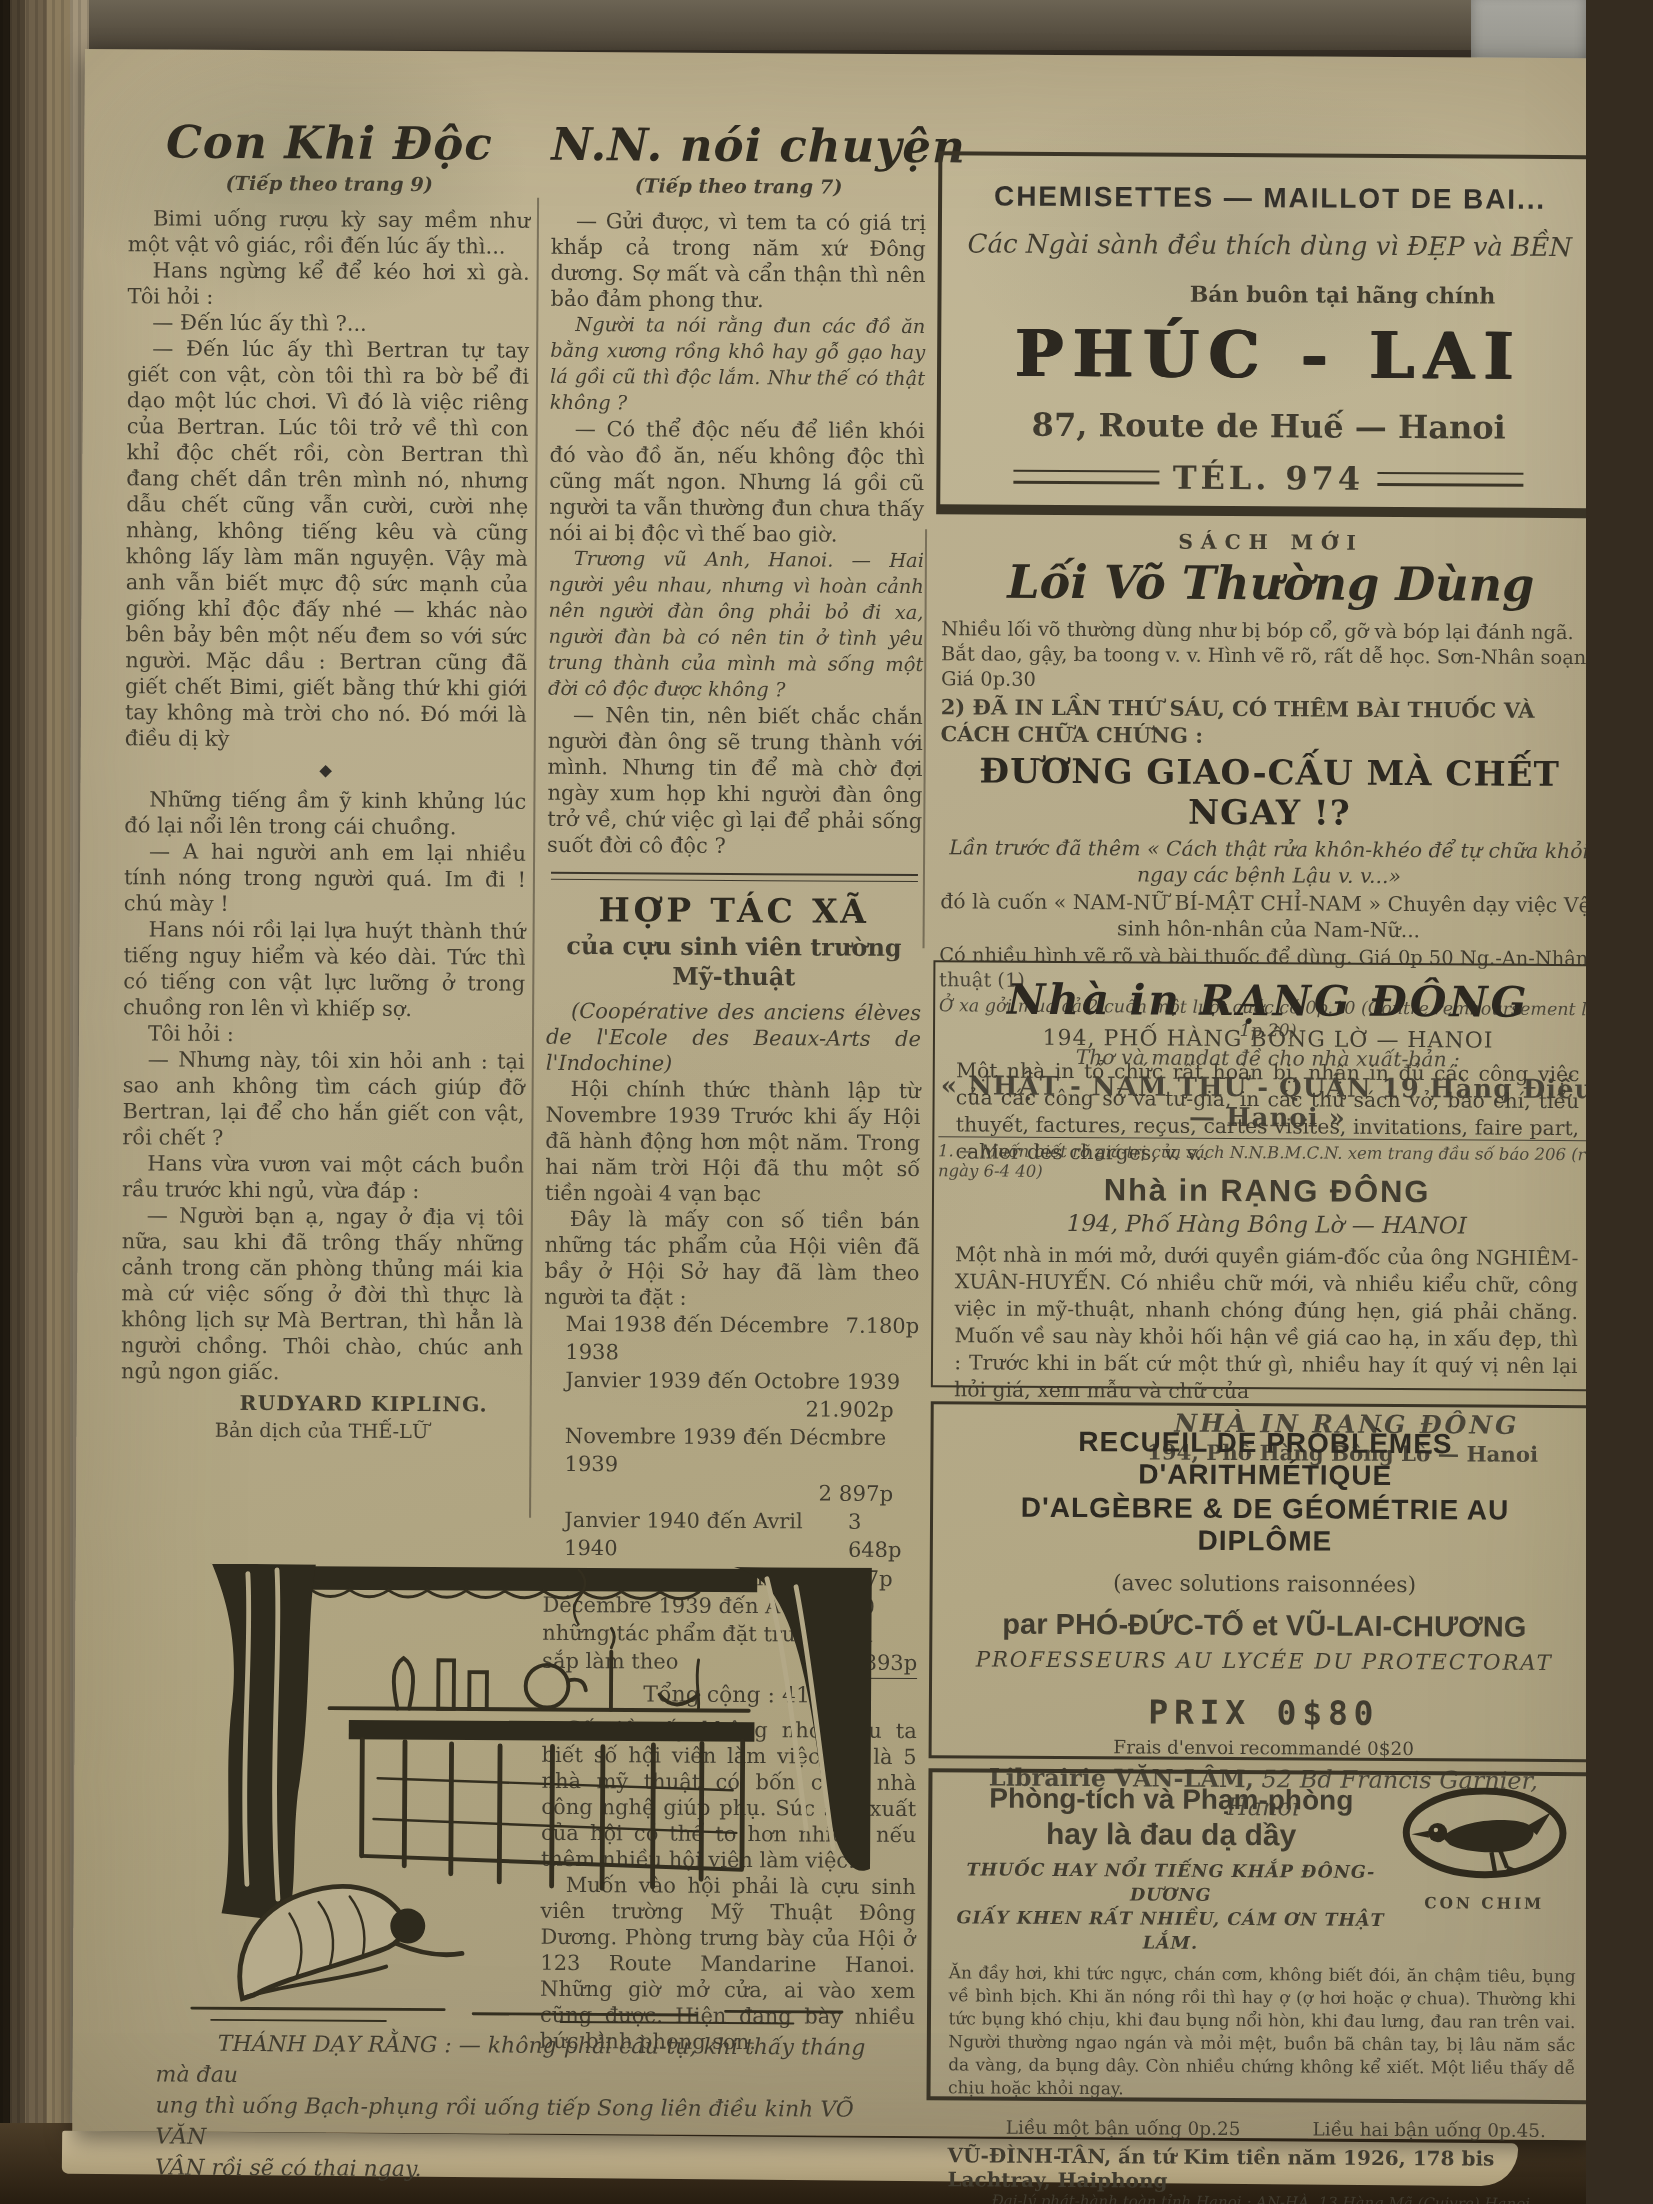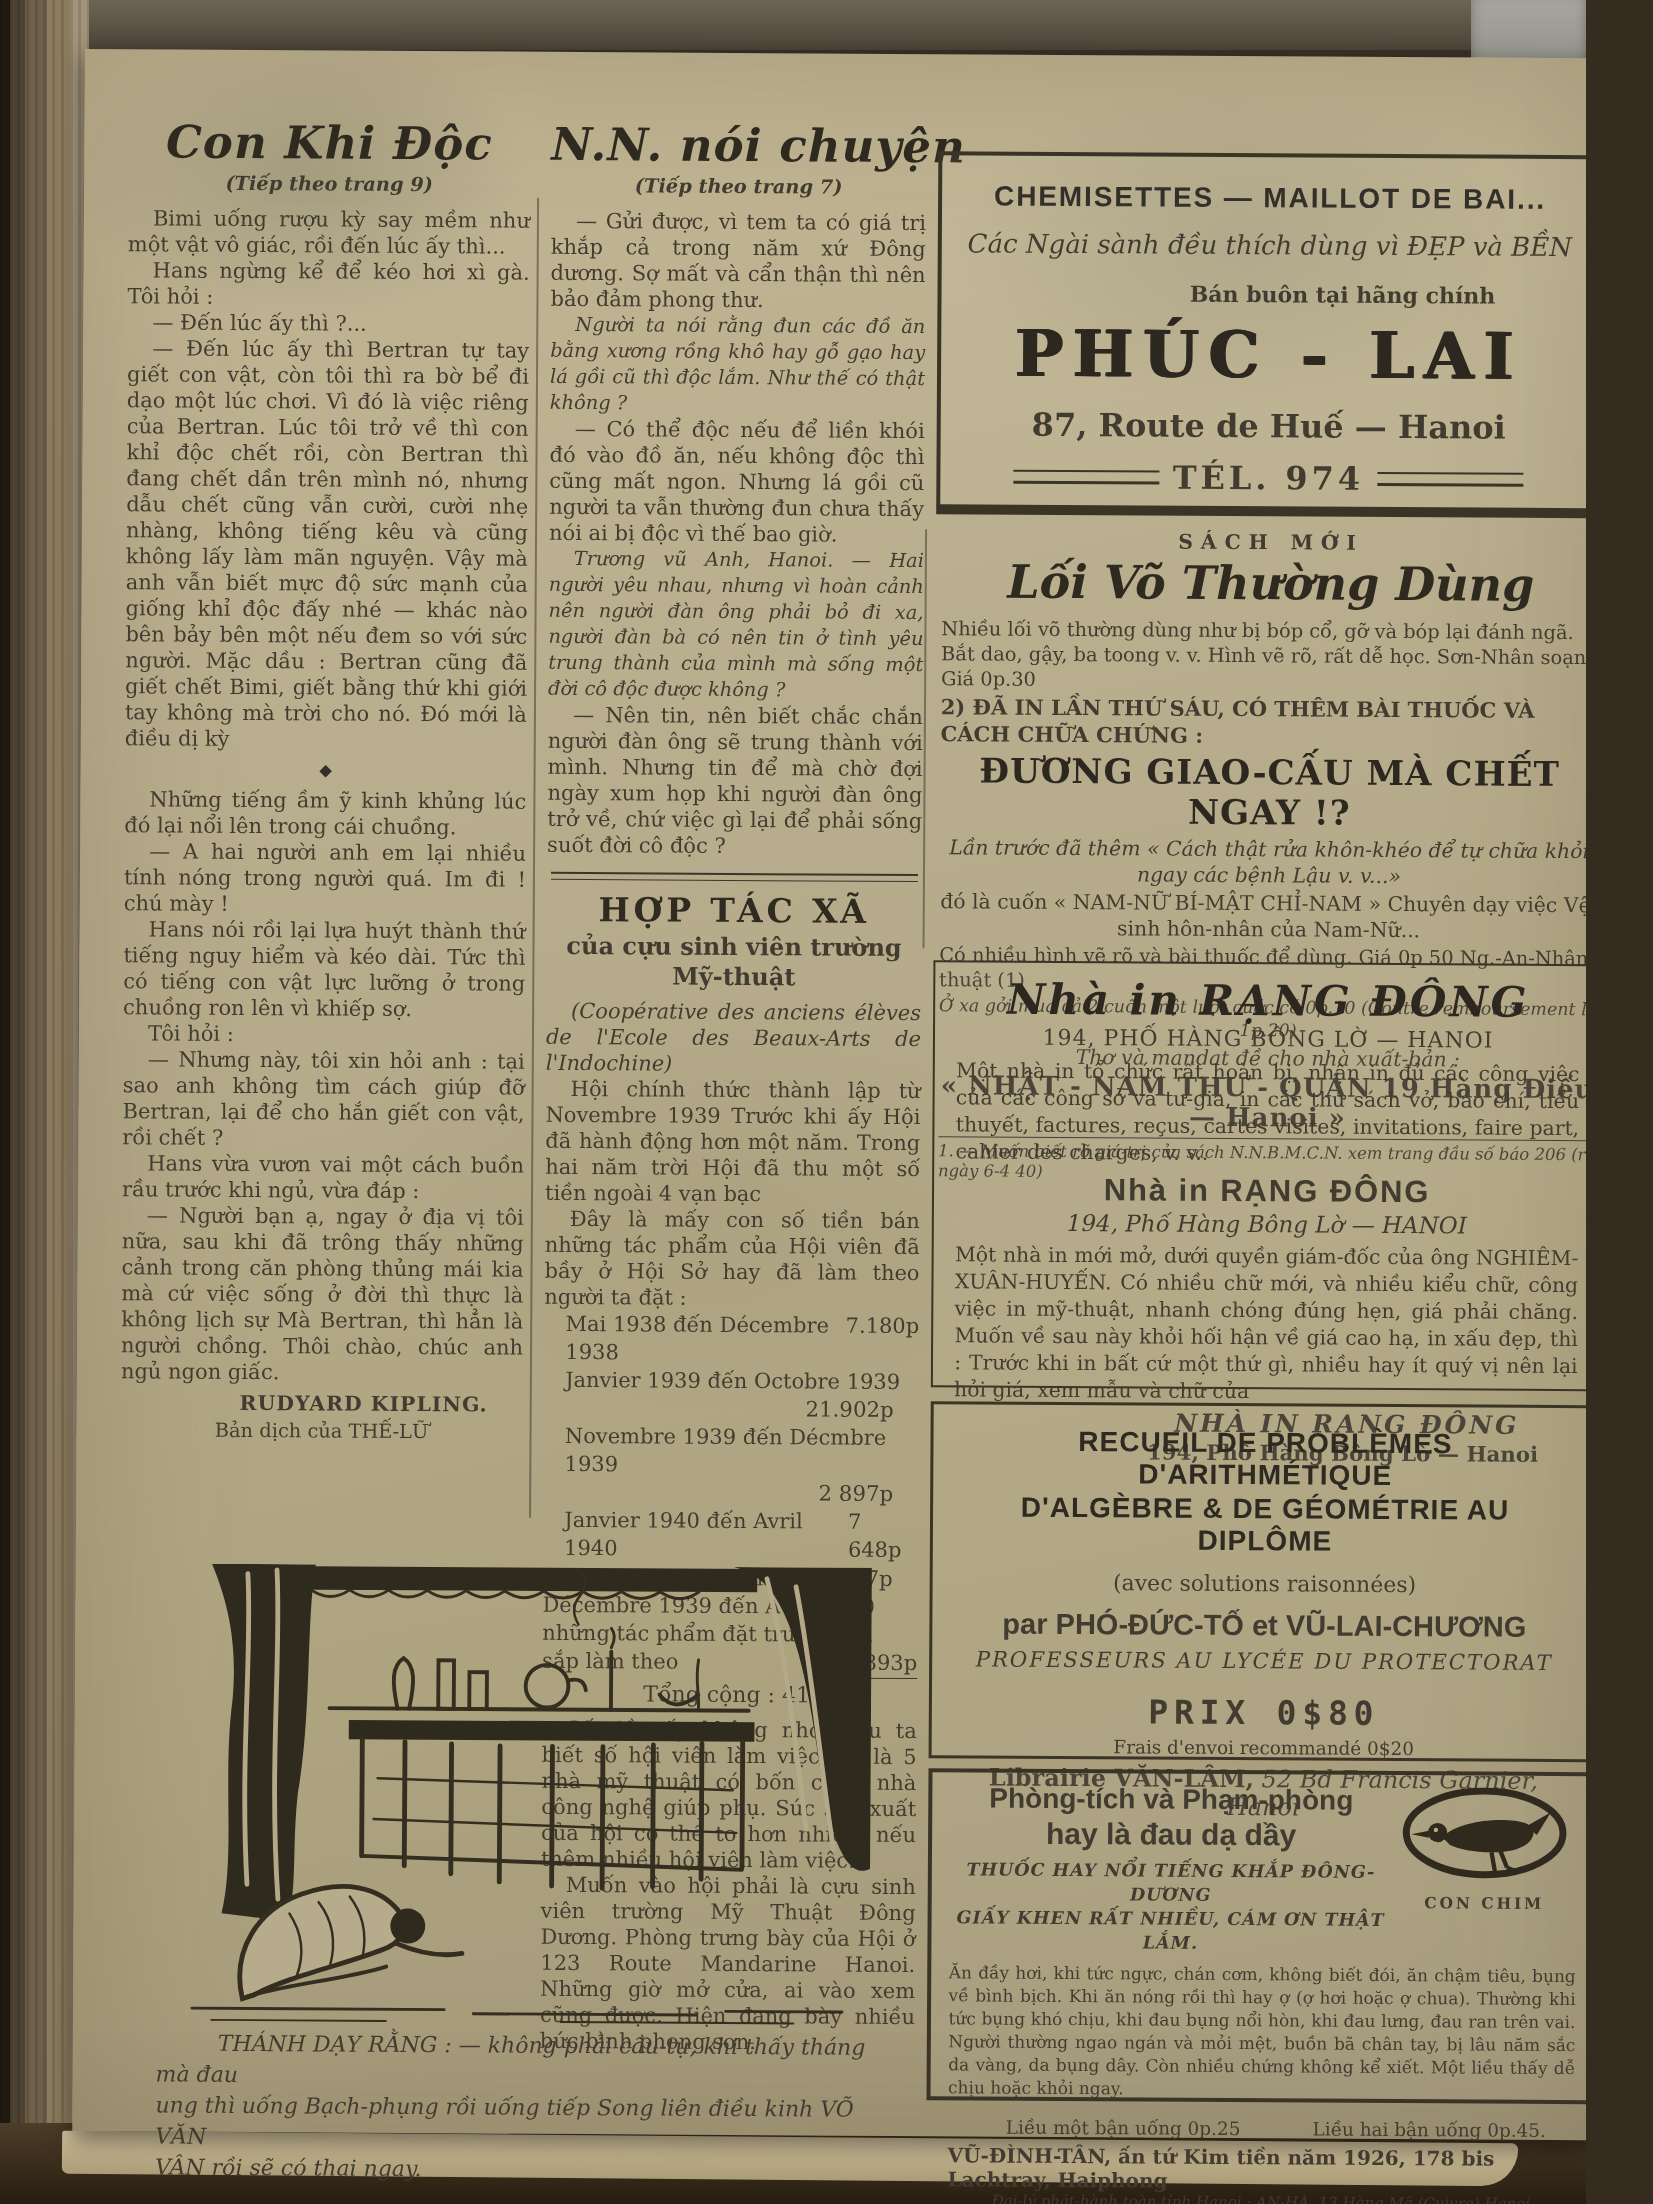--- a/index.html
+++ b/index.html
@@ -175,21 +175,21 @@
         <div class="fin">
           <span>Mai 1938 đến Décembre 1938</span>
           <span>7.180p</span>
         </div>
         <div class="fin-lab">Janvier 1939 đến Octobre 1939</div>
         <div class="fin-amt">21.902p</div>
         <div class="fin-lab">Novembre 1939 đến Décmbre 1939</div>
         <div class="fin-amt">2 897p</div>
         <div class="fin">
           <span>Janvier 1940 đến Avril 1940</span>
-          <span>7 648p</span>
+          <span>3 648p</span>
         </div>
         <div class="subtotal">Cộng : 35.627p</div>
         <div class="fin-lab" style="padding-left:0;">Décembre 1939 đến Avril 1940 những tác phẩm đặt trước hiện</div>
         <div class="fin" style="padding-left:0;">
           <span>sắp làm theo</span>
           <span class="underl">5 893p</span>
         </div>
         <div class="total">Tổng cộng : 41 526</div>
         <p>Số tiền ấy không nhỏ, nếu ta biết số hội viên làm việc chỉ là 5 nhà mỹ thuật có bốn chục nhà công nghệ giúp phụ. Sức sản xuất của hội có thể to hơn nhiều, nếu thêm nhiều hội viên làm việc.</p>
         <p>Muốn vào hội phải là cựu sinh viên trường Mỹ Thuật Đông Dương. Phòng trưng bày của Hội ở 123 Route Mandarine Hanoi. Những giờ mở cửa, ai vào xem cũng được. Hiện đang bày nhiều bức bình phong sơn.</p>

